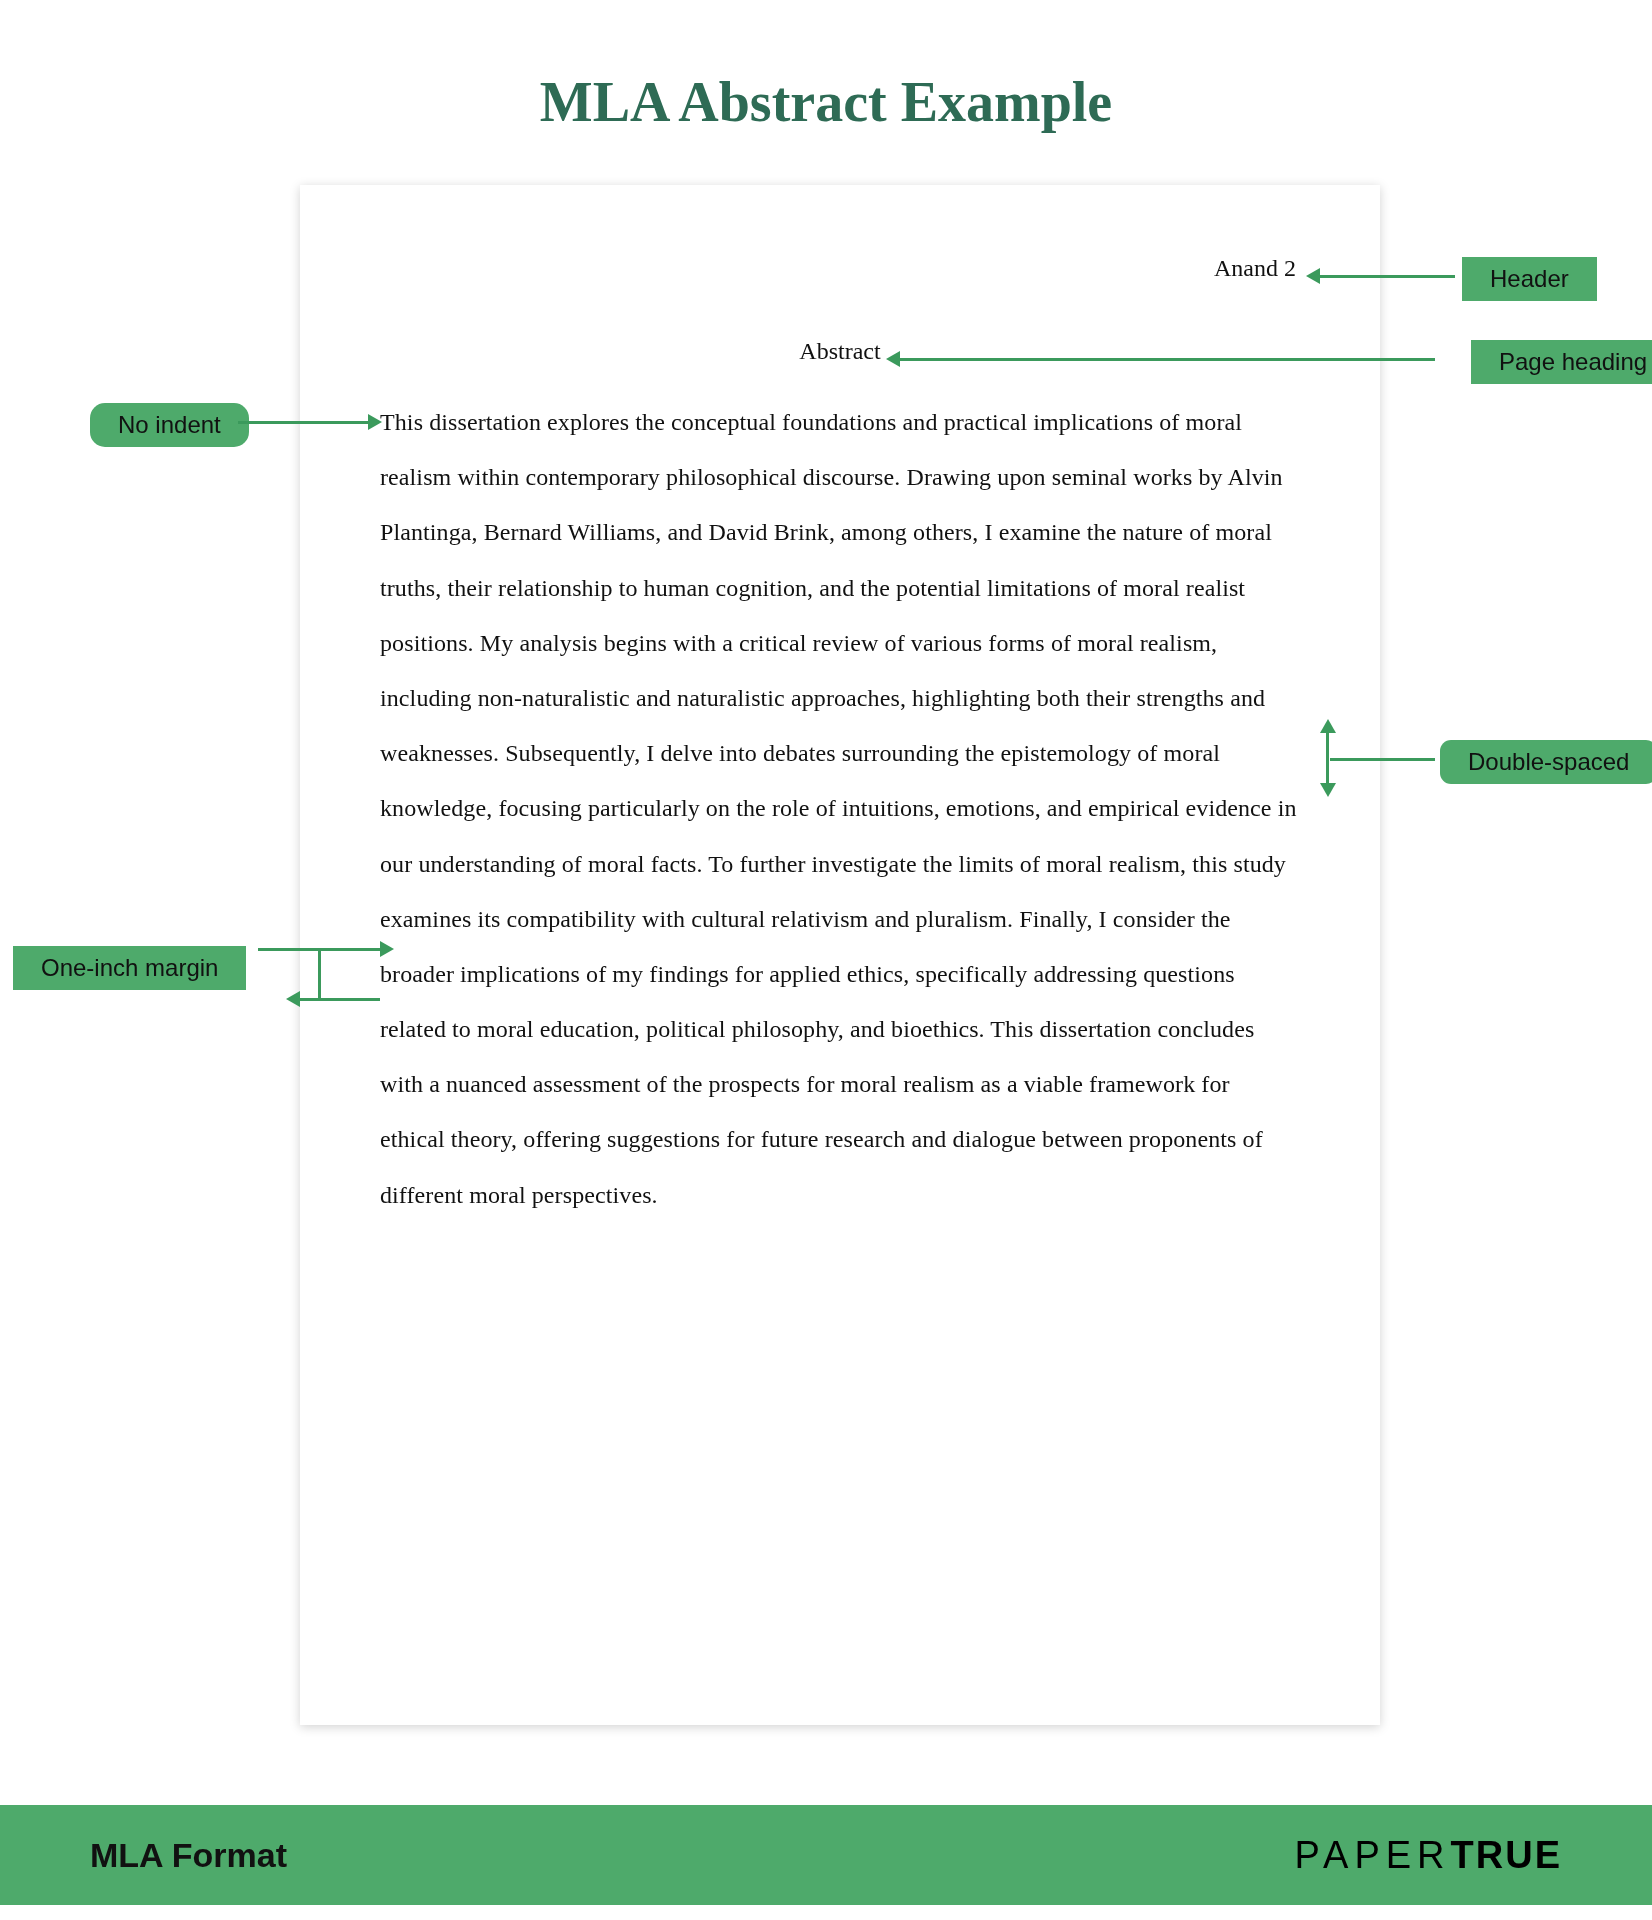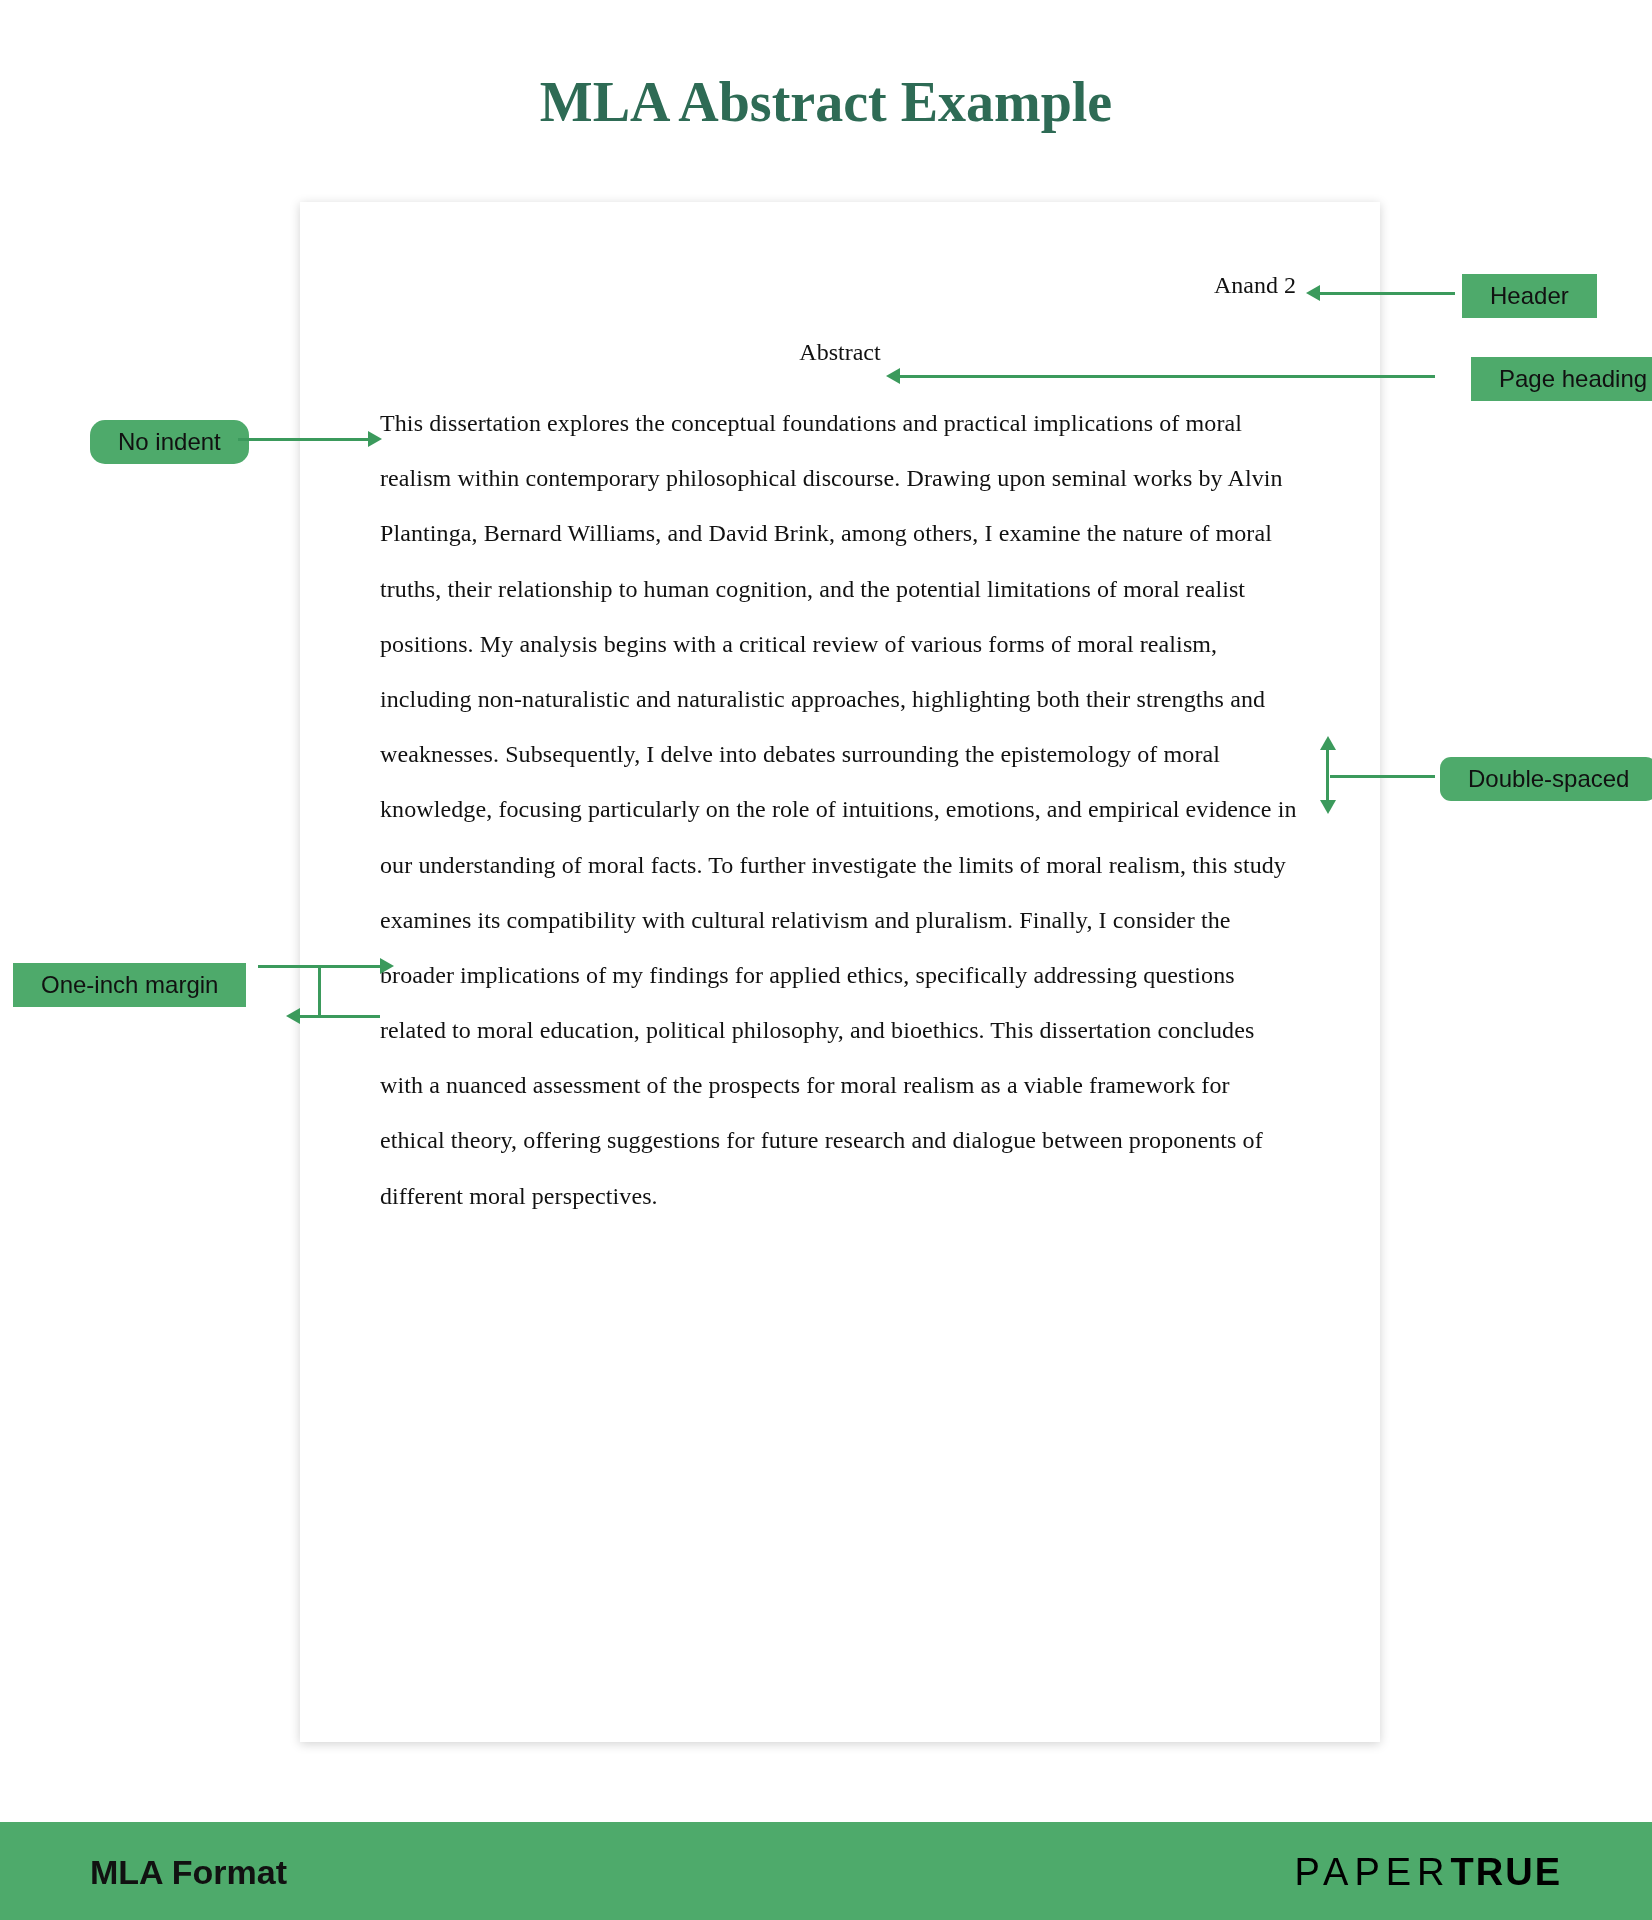--- a/index.html
+++ b/index.html
@@ -8,21 +8,21 @@
     background: #ffffff;
     width: 1652px;
     position: relative;
   }
   .title {
     text-align: center;
     font-family: Georgia, 'Times New Roman', serif;
     font-size: 56px;
     font-weight: 600;
     color: #2e6b55;
-    padding: 70px 0 68px 0;
+    padding: 70px 0 51px 0;
   }
   .canvas {
     position: relative;
     width: 1652px;
     height: 1620px;
   }
   .page {
     position: absolute;
     left: 300px;
     top: 0;
@@ -35,21 +35,21 @@
     position: absolute;
     left: 80px;
     right: 80px;
     top: 70px;
   }
   .running-head {
     font-family: 'Times New Roman', serif;
     font-size: 24px;
     color: #111;
     text-align: right;
-    margin-bottom: 40px;
+    margin-bottom: 56px;
     padding-right: 4px;
   }
   .abstract-title {
     font-family: 'Times New Roman', serif;
     font-size: 24px;
     color: #111;
     text-align: center;
     margin-bottom: 30px;
   }
   .abstract-body {

